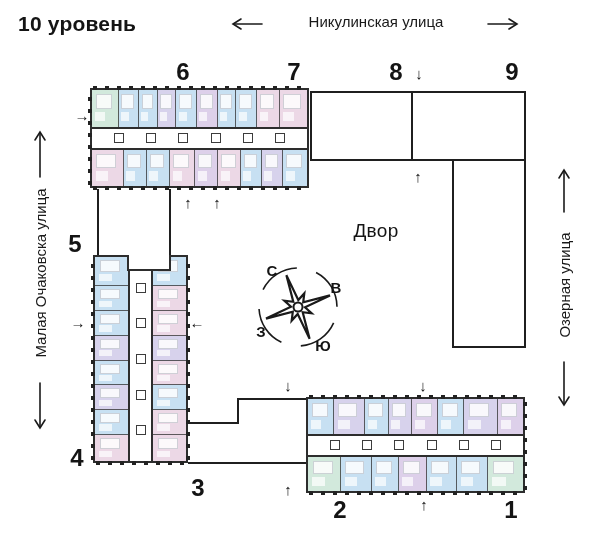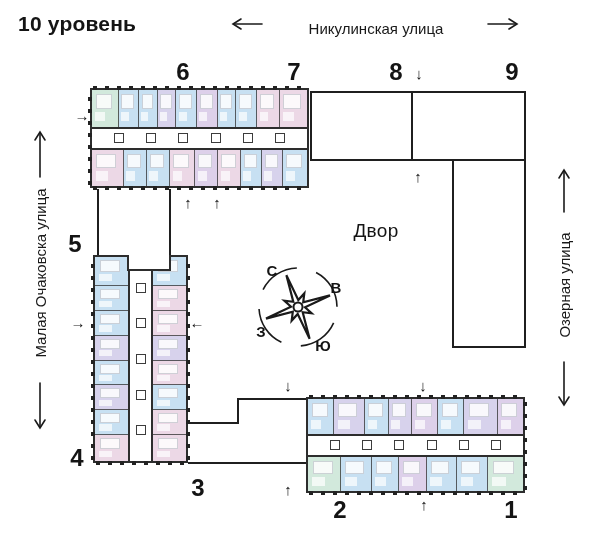--- a/index.html
+++ b/index.html
@@ -1,21 +1,21 @@
 <!DOCTYPE html>
 <html><head>
 <meta charset="utf-8">
 <style>
   html,body{margin:0;padding:0;background:#fff;}
   #canvas{position:relative;width:600px;height:540px;background:#fff;overflow:hidden;
           font-family:"Liberation Sans",sans-serif;color:#141414;padding-left:48px;}
   .abs{position:absolute;}
   #title{left:18px;top:12px;font-size:21px;font-weight:700;letter-spacing:.2px;}
   .street{font-size:15px;white-space:nowrap;color:#191919;}
-  #street-top{left:376px;top:28px;transform:translate(-50%,-50%);}
+  #street-top{left:376px;top:21px;transform:translate(-50%,-50%);}
   #street-left{left:40px;top:273px;transform:translate(-50%,-50%) rotate(-90deg);}
   #street-right{left:564px;top:285px;transform:translate(-50%,-50%) rotate(-90deg);}
   .seclbl{font-size:24px;font-weight:700;transform:translate(-50%,-50%);}
   .sm-arrow{font-size:15px;font-weight:600;transform:translate(-50%,-50%);line-height:1;}
   #dvor{left:376px;top:231px;font-size:19px;transform:translate(-50%,-50%);letter-spacing:.3px;}
   .cmp-lbl{font-size:15px;font-weight:700;transform:translate(-50%,-50%);}
   svg.overlay{position:absolute;left:0;top:0;pointer-events:none;}
   
   .bldg{position:absolute;background:#fff;border:2px solid #2d2d2d;box-sizing:border-box;display:flex;}
   .bldg-h{flex-direction:column;}

